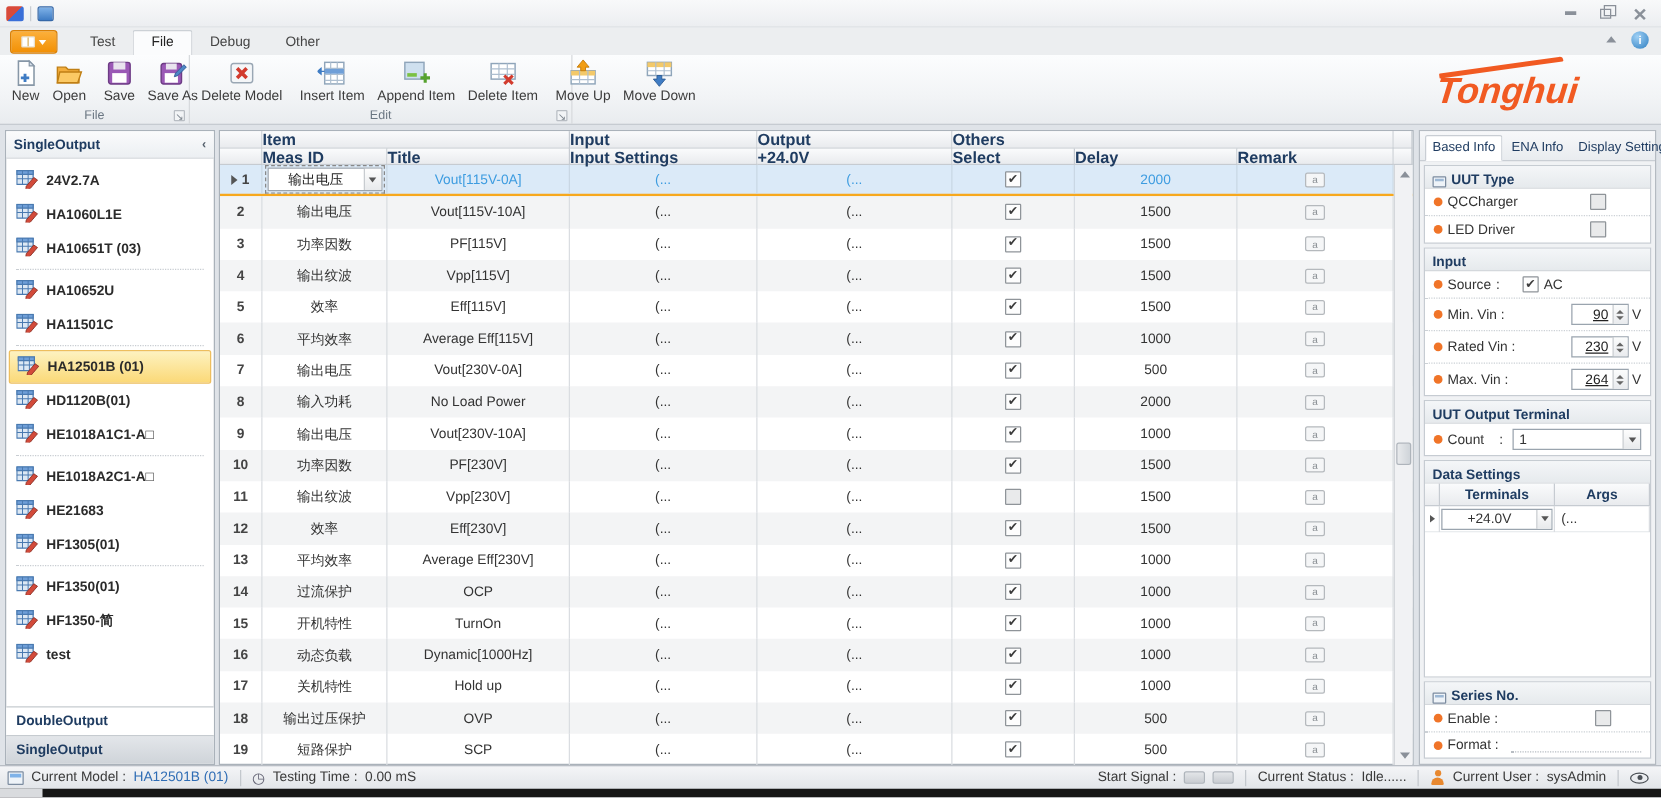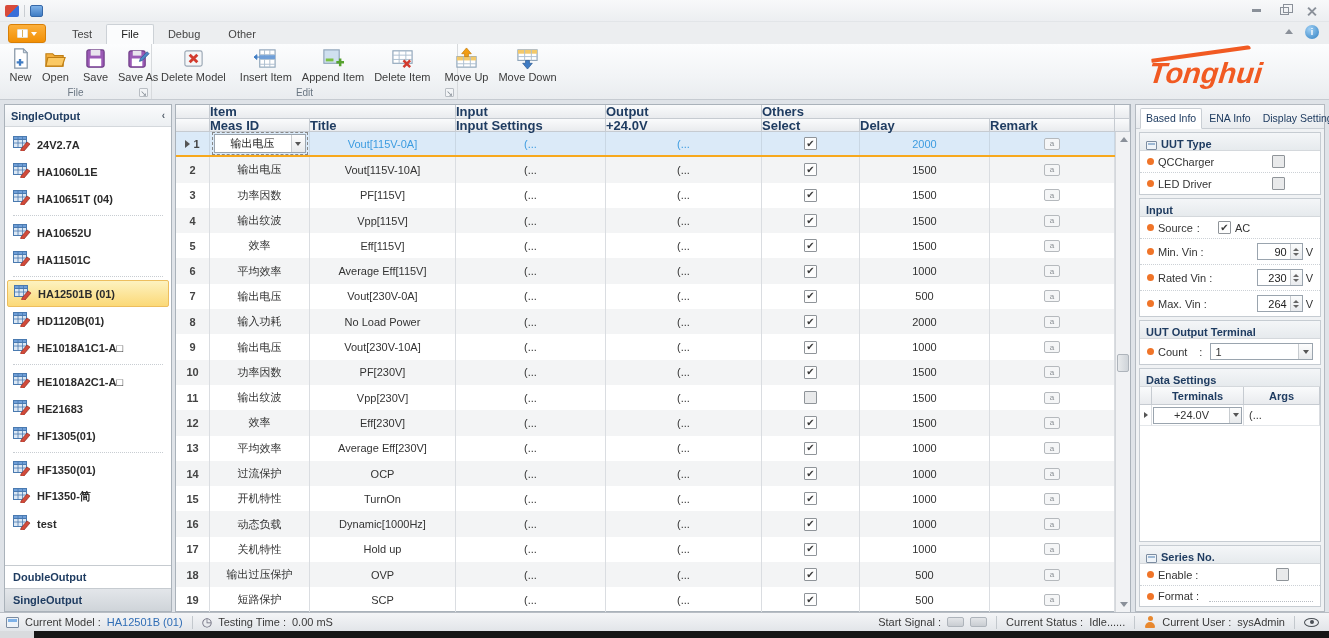--- a/index.html
+++ b/index.html
@@ -137,21 +137,21 @@
   .card-hd { height:18px; background:linear-gradient(#f4f6f8,#e6eaed); border-bottom:1px solid #d4d8dc;
     display:flex; align-items:flex-end; gap:4px; padding:0 6px; font-weight:bold; color:#1f3c61; }
   .hd-ic { width:11px; height:9px; border:1px solid #7c8ca0; border-radius:1px; background:#eef3f8; position:relative; }
   .hd-ic:before { content:""; position:absolute; left:1px; top:1px; right:1px; height:2px; background:#9db8d4; }
   .frow { display:flex; align-items:center; gap:4px; padding:4px 7px; border-bottom:1px dotted #ccd1d6; }
   .frow:last-child { border-bottom:none; }
   .bullet { width:7px; height:7px; border-radius:50%; background:#f07428; flex:none; }
   .flabel { color:#333; }
   .spin-wrap { margin-left:auto; display:flex; align-items:center; gap:3px; }
   .spin-box { width:46px; height:17px; border:1px solid #9aa4ae; background:#fff; display:flex; }
-  .spin-val { flex:1; text-align:right; padding:2px 3px 0 0; color:#222; }
+  .spin-val { flex:1; text-align:right; padding:2px 3px 0 0; color:#222;text-decoration:underline; }
   .spin-btns { width:12px; border-left:1px solid #c8ccd0; background:linear-gradient(#fbfcfc,#e9ebee);
     display:flex; flex-direction:column; align-items:center; justify-content:center; gap:2px; }
   .spin-up { width:0;height:0;border-left:3px solid transparent;border-right:3px solid transparent;border-bottom:3.5px solid #666; }
   .spin-dn { width:0;height:0;border-left:3px solid transparent;border-right:3px solid transparent;border-top:3.5px solid #666; }
   .unit { color:#333; }
   .select-box { margin-left:4px; flex:1; height:17px; border:1px solid #9aa4ae; background:#fff;
     display:flex; align-items:center; }
   .select-box .val { flex:1; padding-left:4px; }
   .select-box .btn { width:14px; height:100%; border-left:1px solid #c8ccd0;
     background:linear-gradient(#fdfdfd,#e8eaec); display:flex; align-items:center; justify-content:center; }
@@ -360,21 +360,21 @@
           </svg></span>
         <span>HA1060L1E</span>
       </div>
       <div class="sb-item">
         <span><svg width="18" height="15" viewBox="0 0 18 15">
             <rect x="0.5" y="0.5" width="13" height="11" fill="#dce8f4" stroke="#4a7ab0"></rect>
             <rect x="0.5" y="0.5" width="13" height="3" fill="#6f9fd8" stroke="#4a7ab0"></rect>
             <path d="M0.5 7h13M5 0.5V11.5M9.5 0.5V11.5" stroke="#4a7ab0" stroke-width="0.8"></path>
             <path d="M8 13l6-7 3 2-6 7-3.5 1z" fill="#d24a3a" stroke="#8c2f24" stroke-width="0.7"></path>
           </svg></span>
-        <span>HA10651T  (04)</span>
+        <span>HA10651T  (03)</span>
       </div>
       <div class="sb-sep"></div>
       <div class="sb-item">
         <span><svg width="18" height="15" viewBox="0 0 18 15">
             <rect x="0.5" y="0.5" width="13" height="11" fill="#dce8f4" stroke="#4a7ab0"></rect>
             <rect x="0.5" y="0.5" width="13" height="3" fill="#6f9fd8" stroke="#4a7ab0"></rect>
             <path d="M0.5 7h13M5 0.5V11.5M9.5 0.5V11.5" stroke="#4a7ab0" stroke-width="0.8"></path>
             <path d="M8 13l6-7 3 2-6 7-3.5 1z" fill="#d24a3a" stroke="#8c2f24" stroke-width="0.7"></path>
           </svg></span>
         <span>HA10652U</span>

